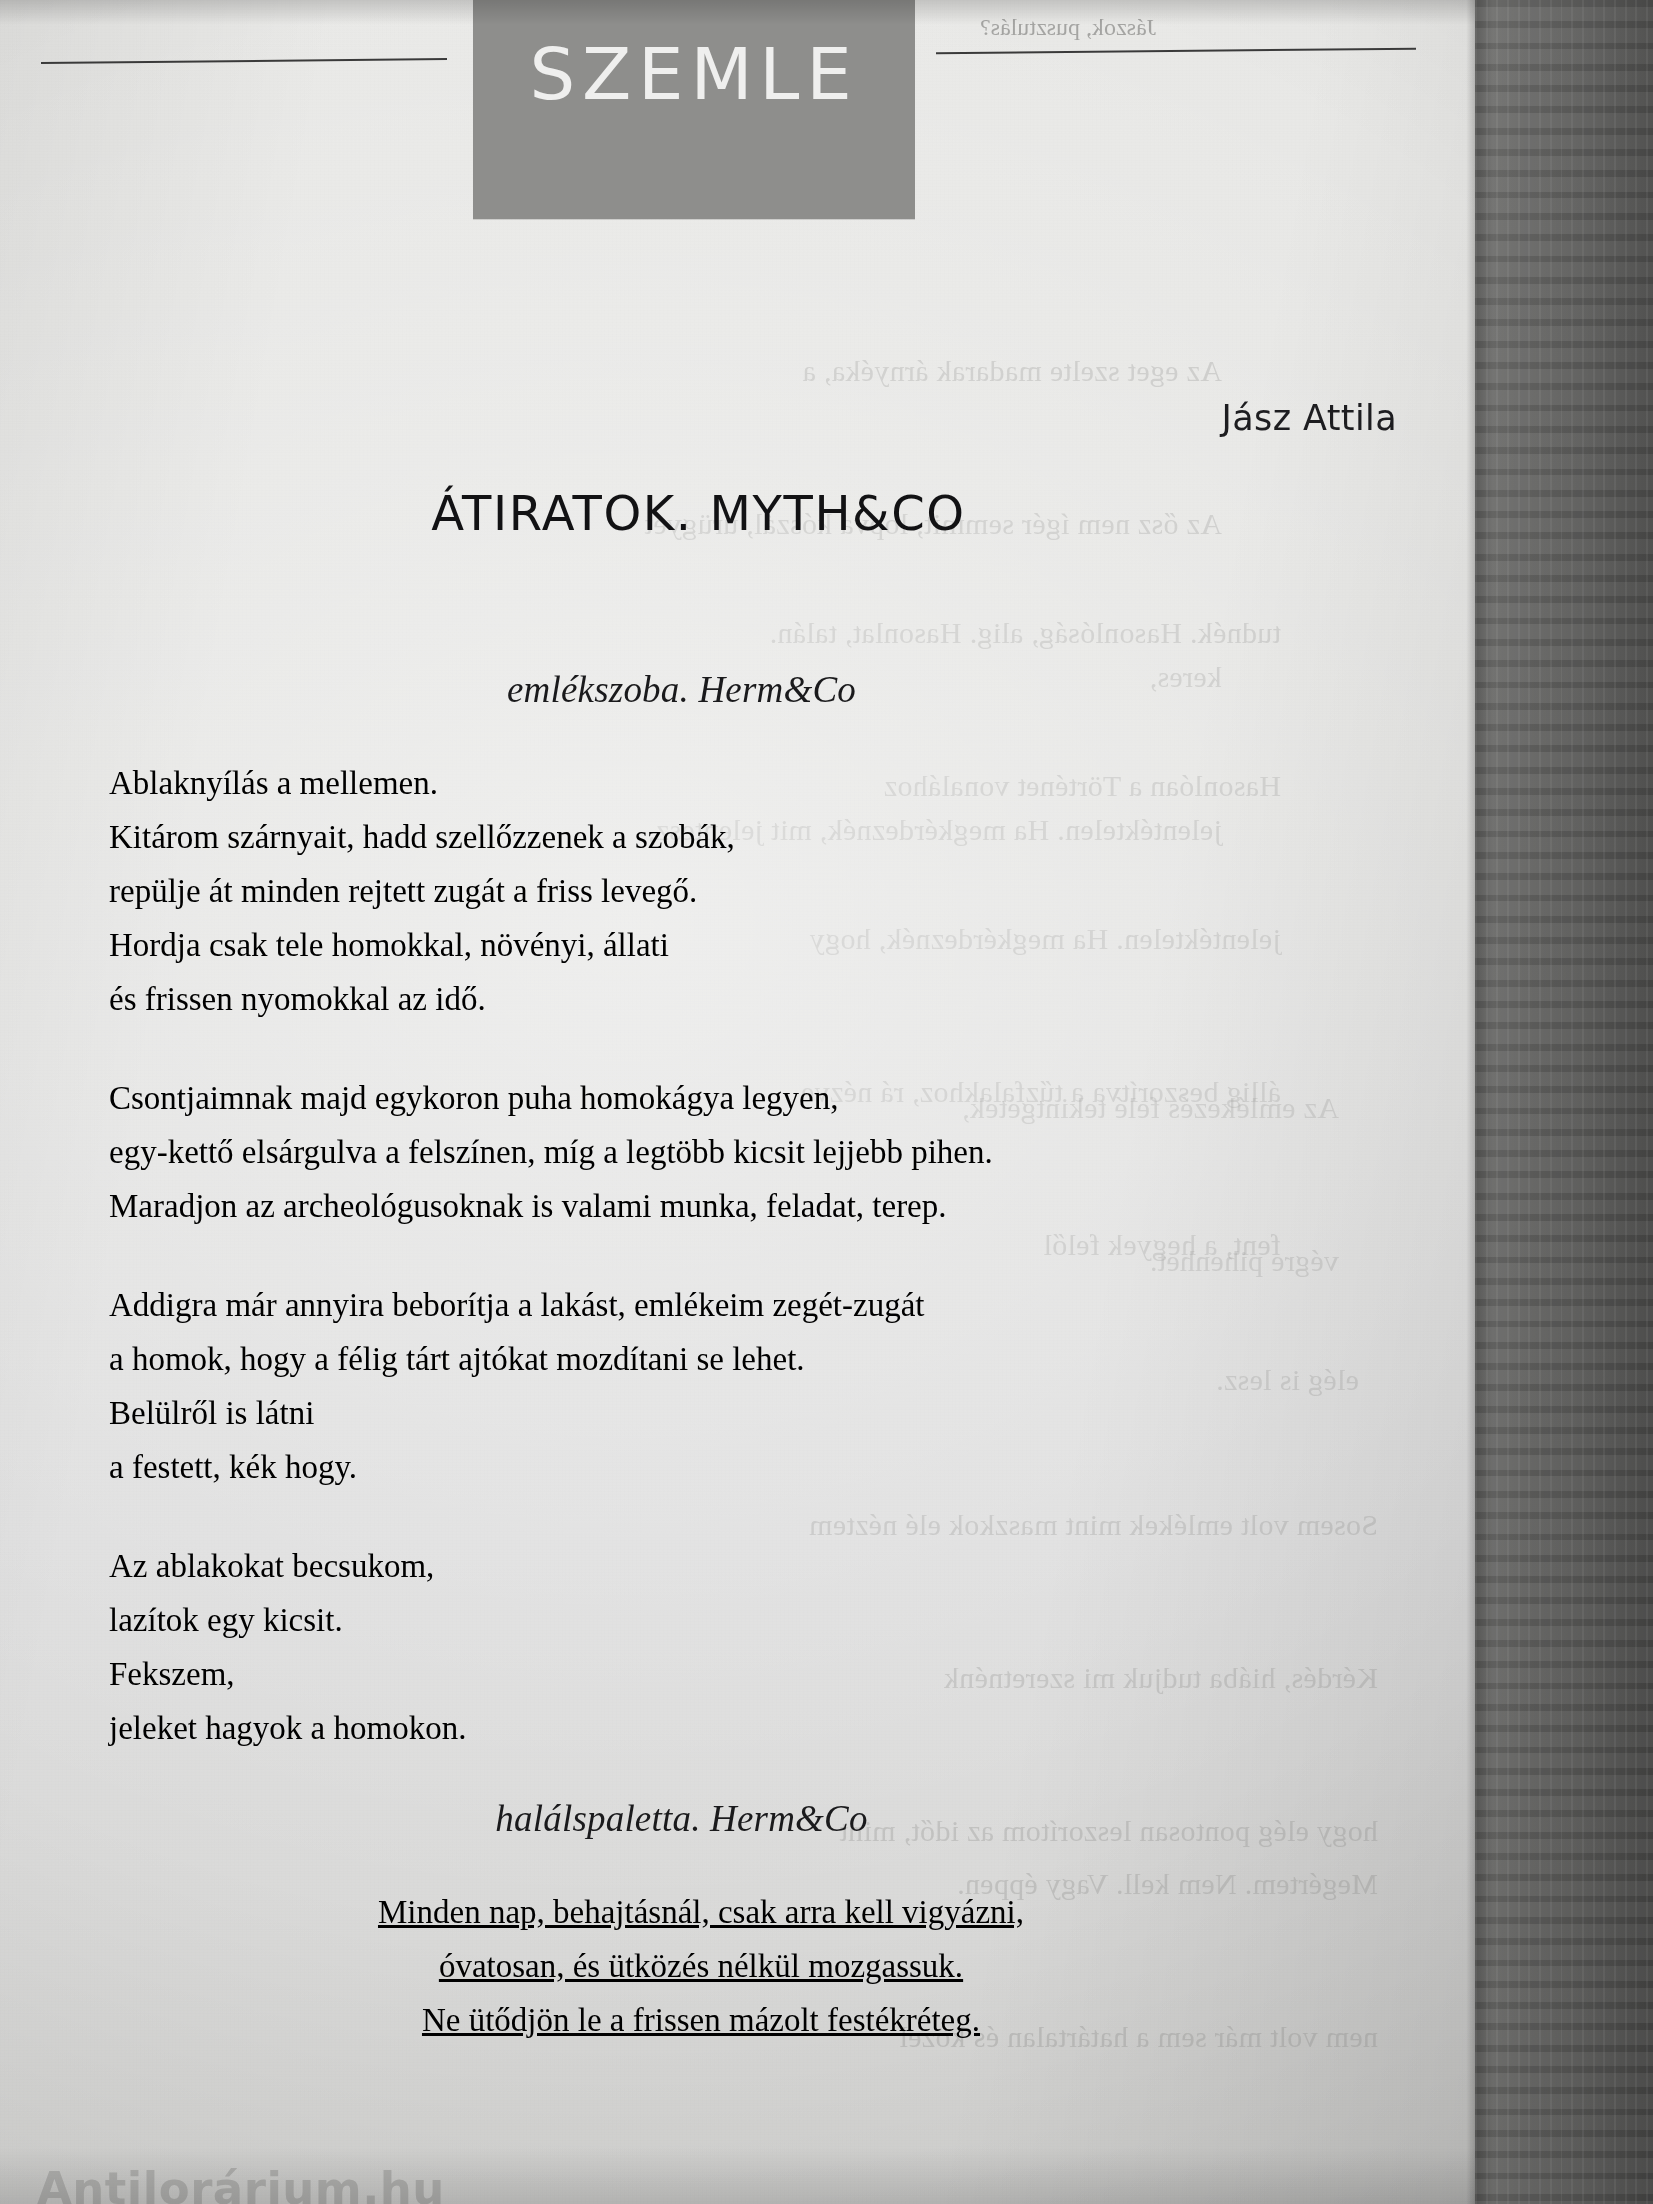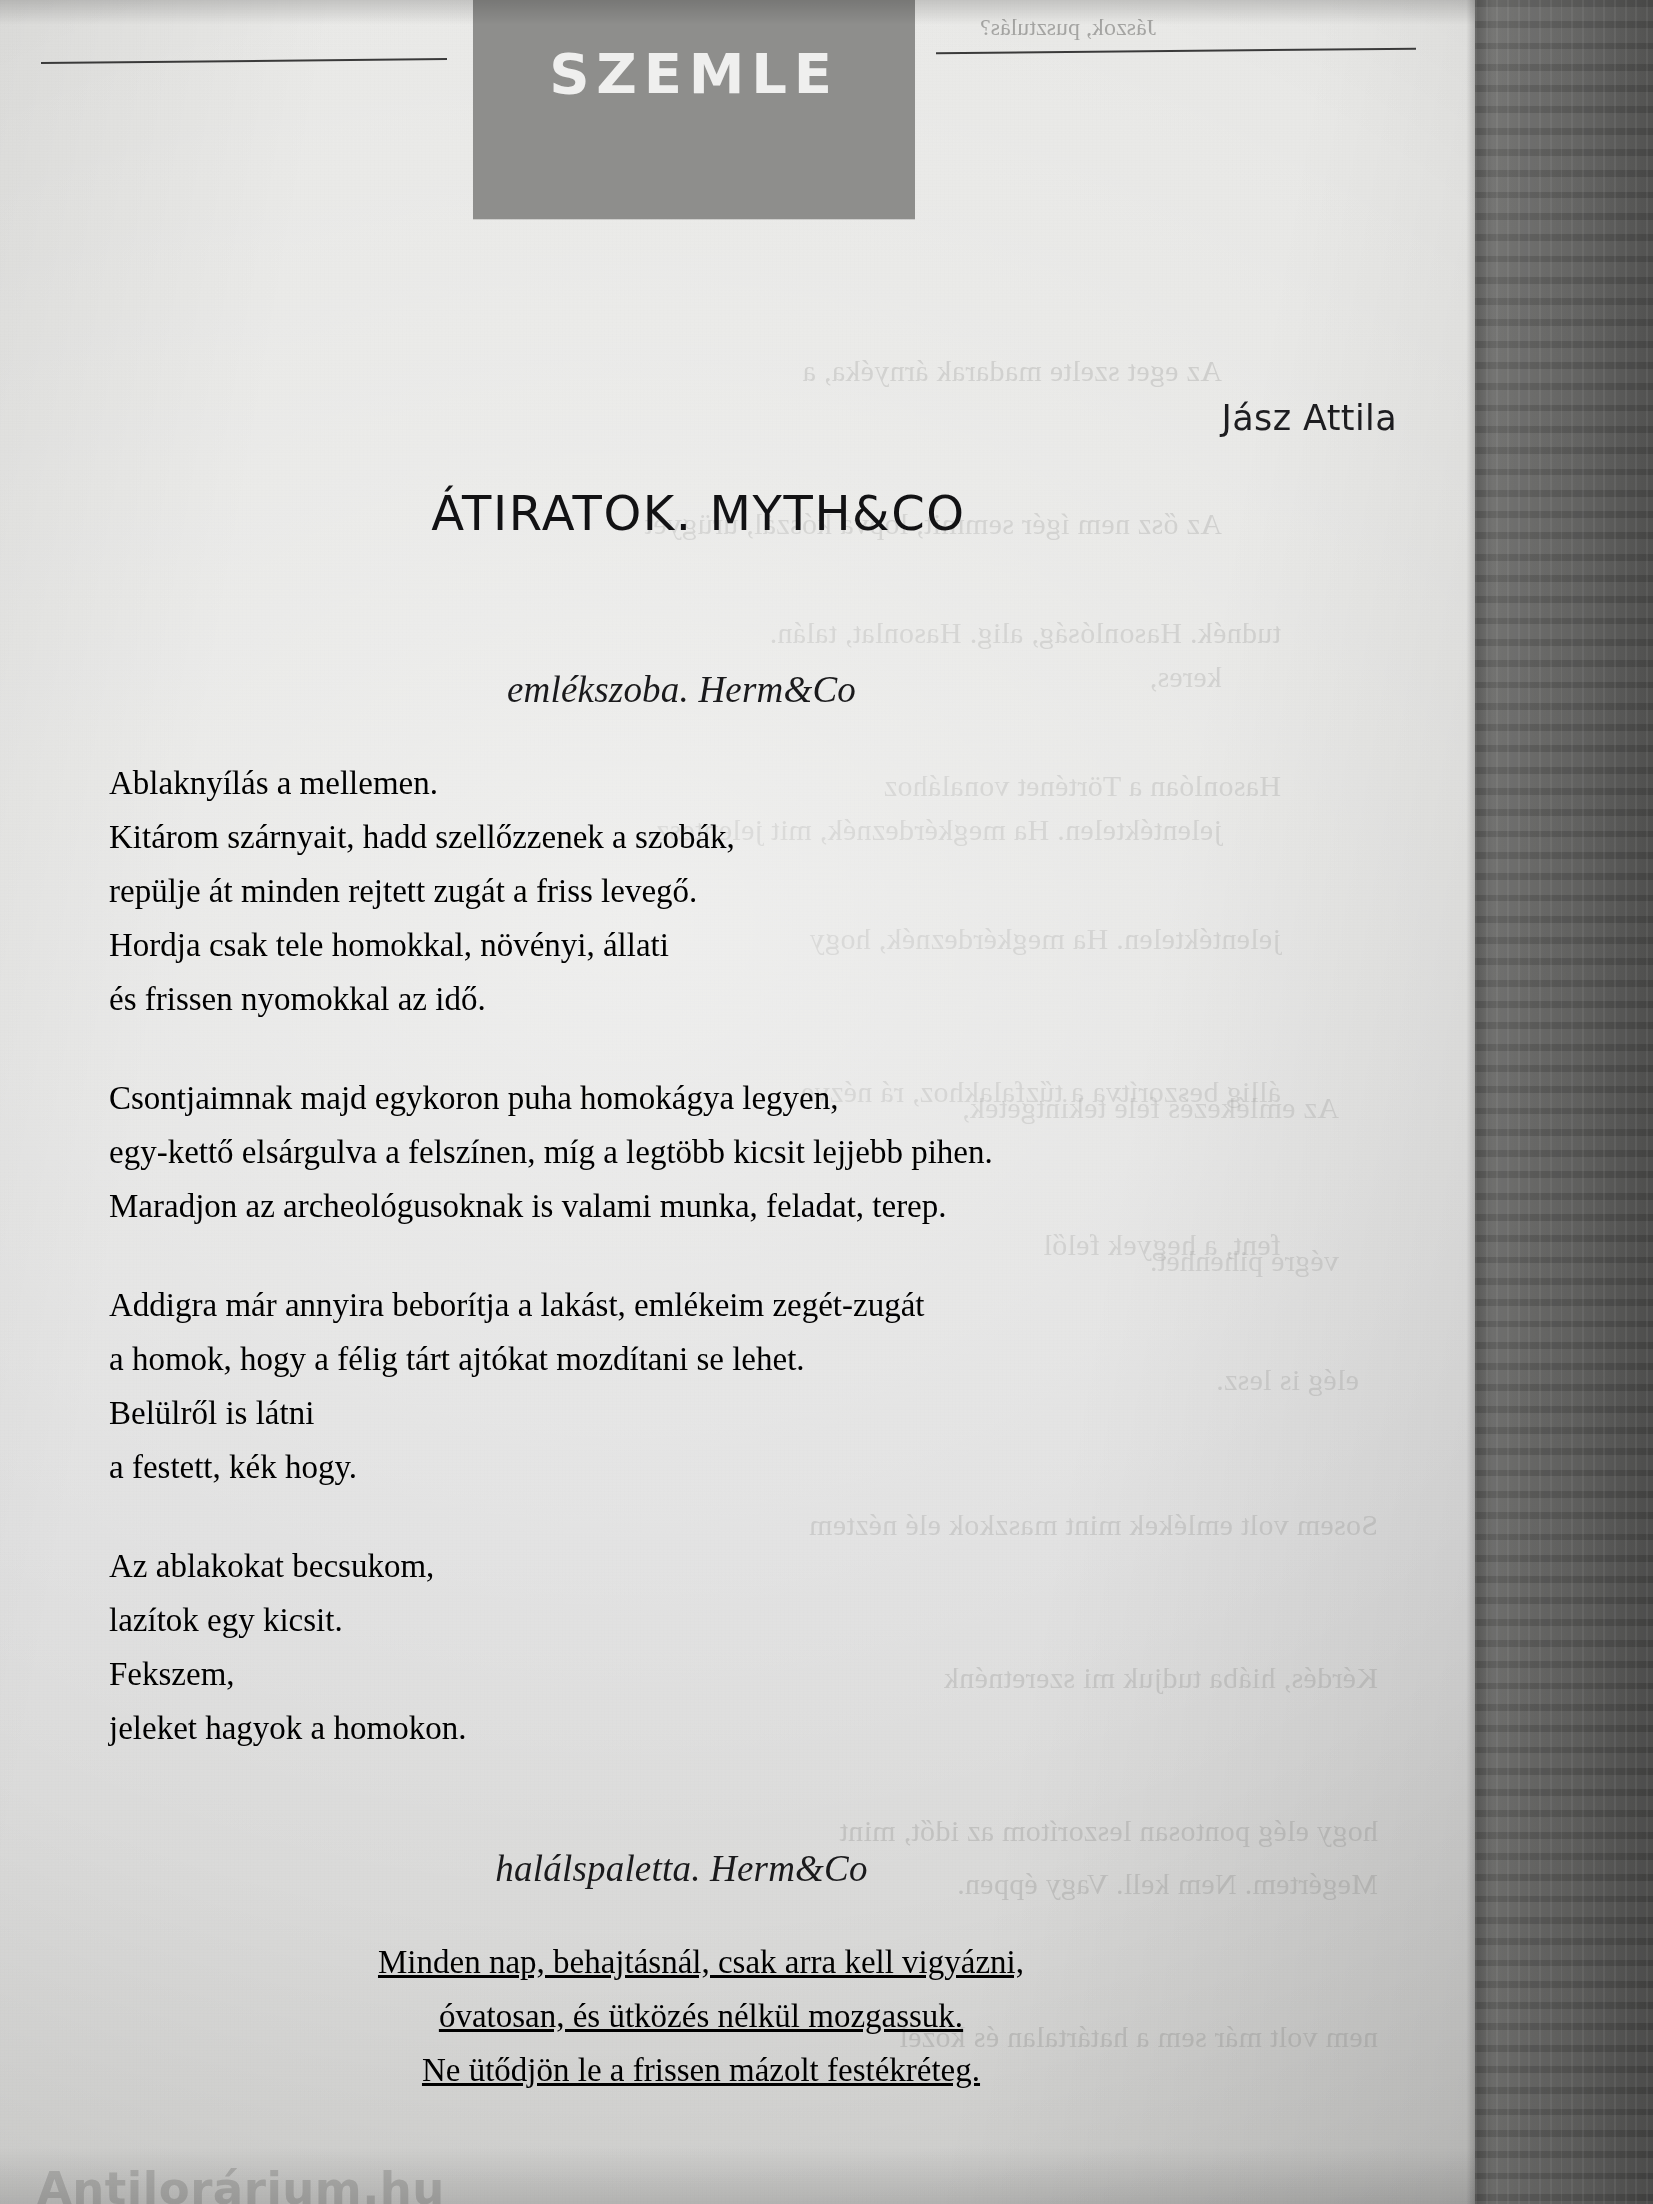--- a/index.html
+++ b/index.html
@@ -99,22 +99,22 @@
     width: 442px;
     height: 225px;
     background: #8e8e8c;
     display: flex;
     align-items: center;
     justify-content: center;
     box-shadow: 0 1px 0 rgba(0,0,0,0.12);
   }
   .szemle-tab span {
     font-family: "DejaVu Sans", sans-serif;
-    font-weight: 700;
-    font-size: 56px;
+    font-weight: 400;
+    font-size: 72px;
     letter-spacing: 6.8px;
     color: #efefee;
     transform: translateY(-33px);
   }
 
   .folio-left {
     position: absolute;
     left: 93px; top: 35px;
     font-size: 24px;
     color: #6e6e6c;
@@ -174,21 +174,21 @@
   }
   .line {
     font-size: 33px;
     line-height: 54px;
     white-space: pre-wrap;
     color: #000000;
   }
   .stanza.centered .line { text-align: center; padding-right: 146px; }
 
   
-  .poem2 { position: absolute; left: 109px; top: 1839px; width: 1291px; }
+  .poem2 { position: absolute; left: 109px; top: 1789px; width: 1291px; }
   .poem2 .stanza.centered .line { text-align: center; padding-right: 107px; text-decoration: underline; }
 
   
   .watermark {
     position: absolute;
     left: 37px;
     bottom: -9.7px;
     font-family: "DejaVu Sans", sans-serif;
     font-weight: 700;
     font-size: 45px;

